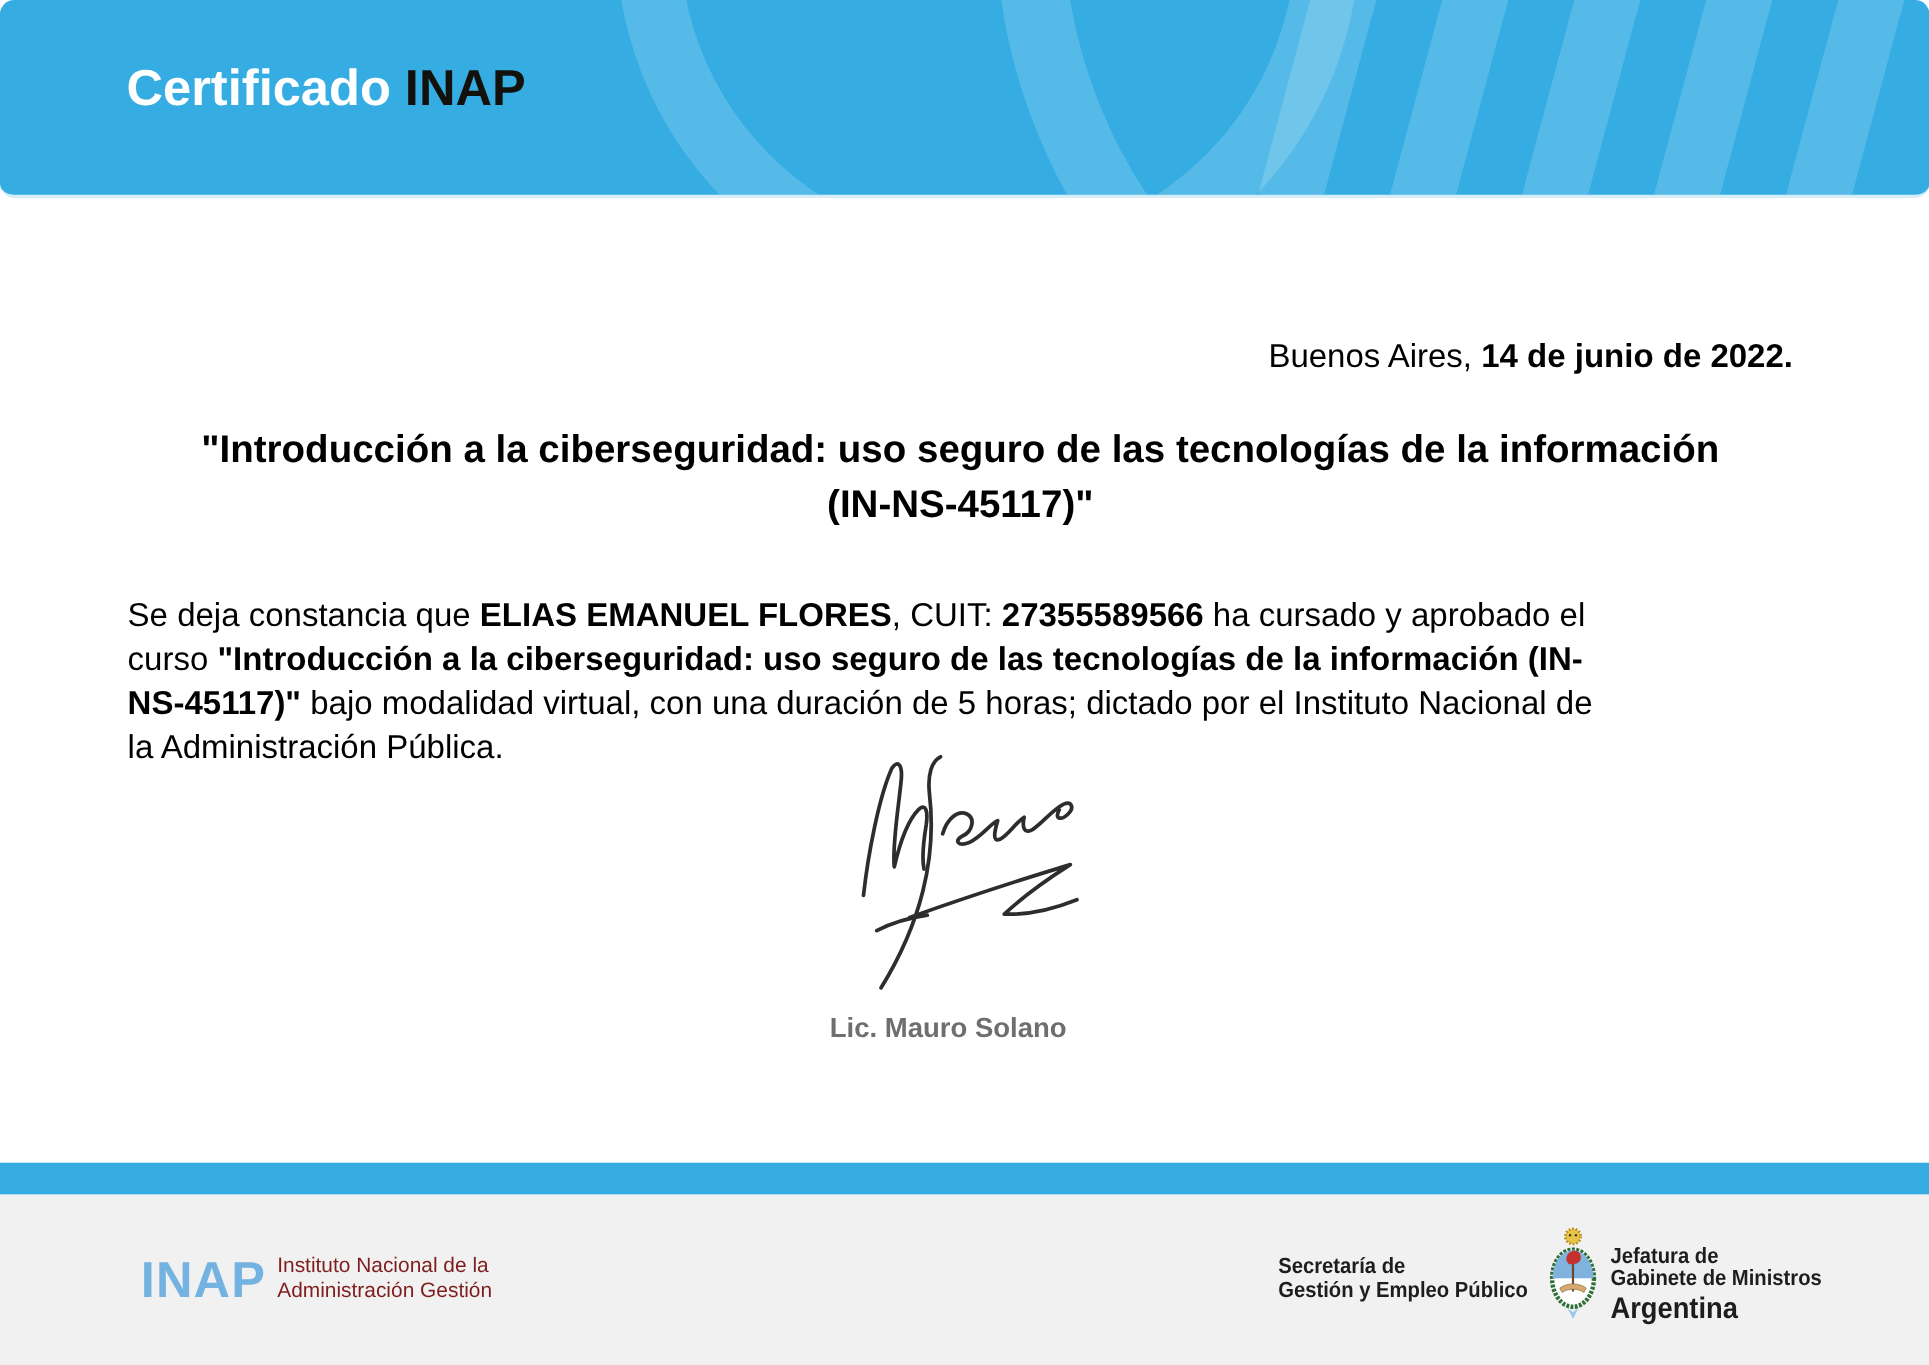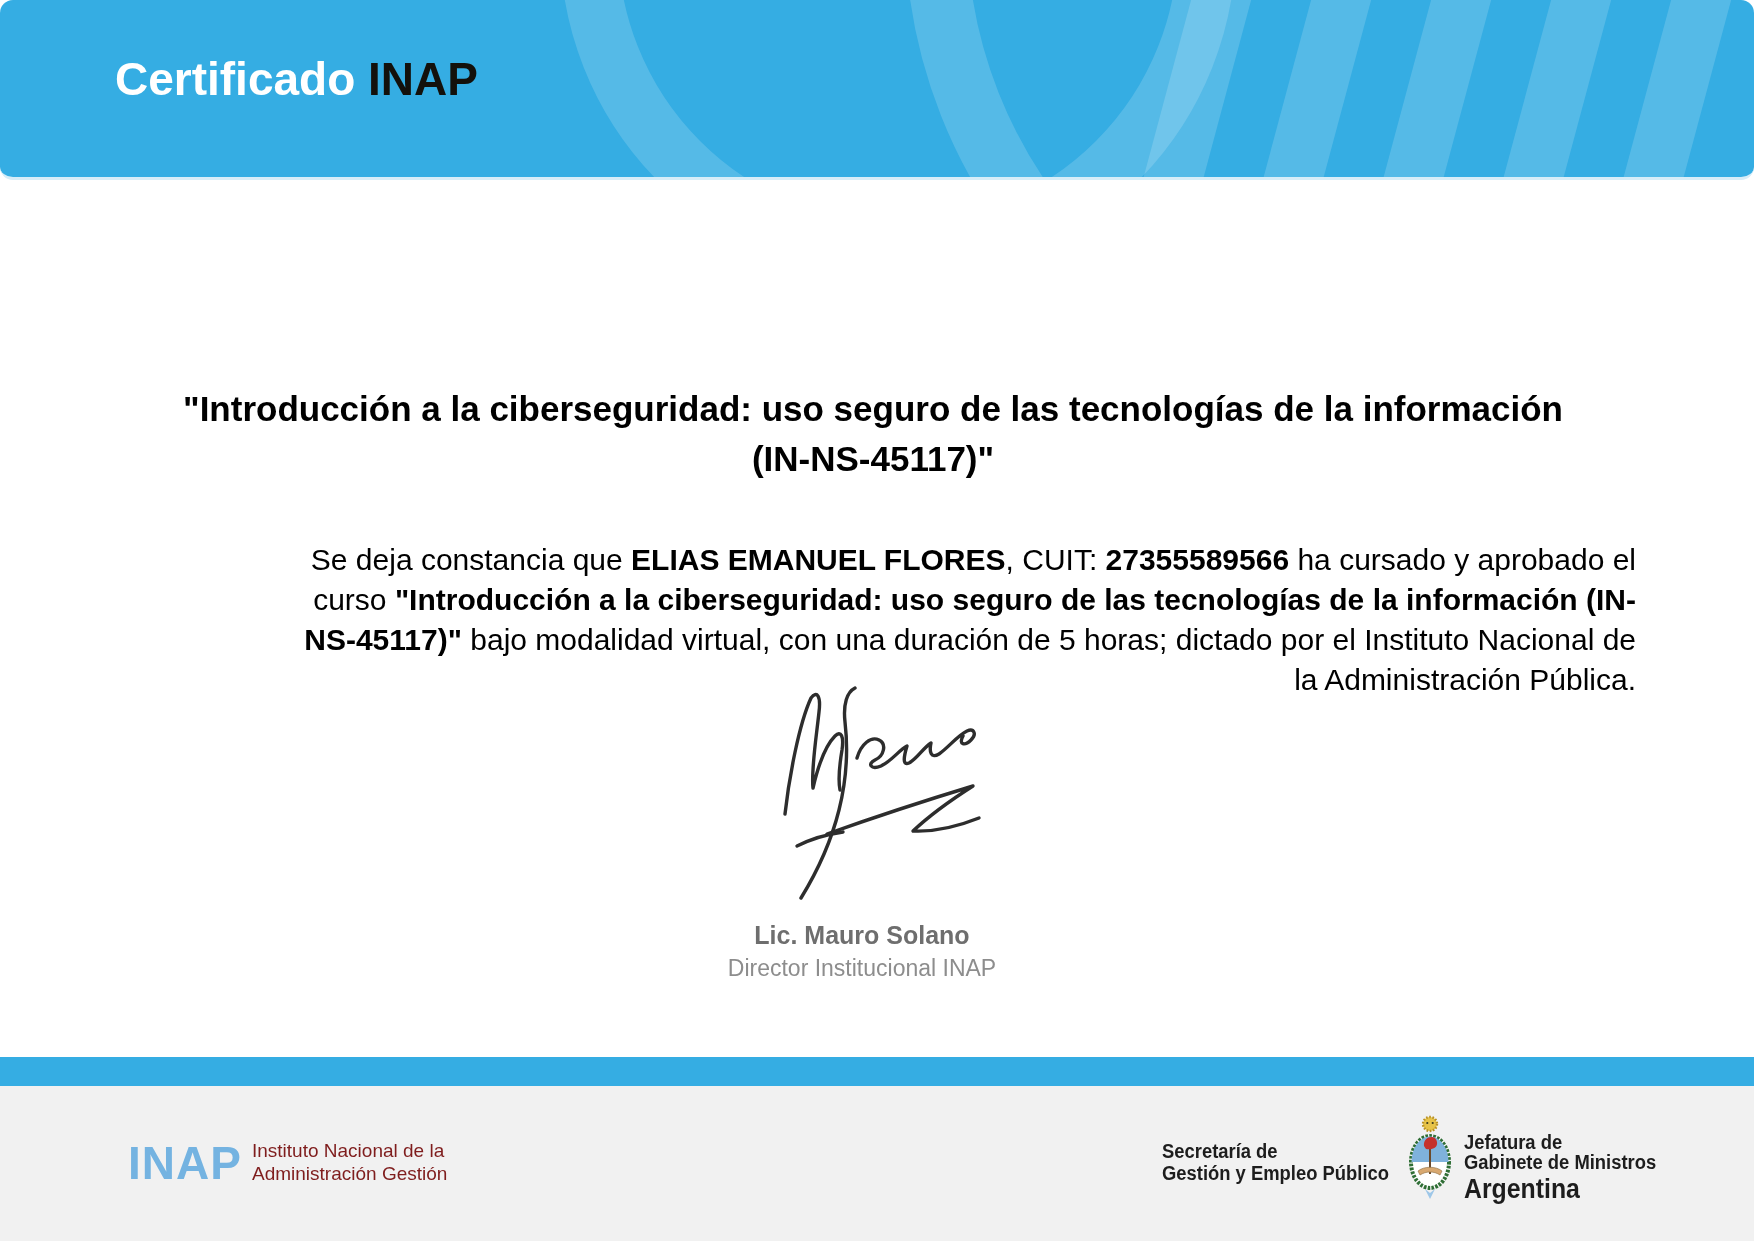--- a/index.html
+++ b/index.html
@@ -38,21 +38,21 @@
   
   .date-line{
     position:absolute;top:278px;right:124px;font-size:30px;white-space:nowrap;
   }
   .cert-title{
     position:absolute;left:116px;top:384px;width:1514px;margin:0;
     text-align:center;font-size:35px;font-weight:bold;line-height:50px;
   }
   .body-par{
     position:absolute;left:116px;top:540px;width:1520px;margin:0;
-    font-size:30px;line-height:40px;text-align:right;
+    font-size:30px;line-height:40px;
   }
   
   .signature-block{
     position:absolute;left:612px;top:686px;width:500px;text-align:center;
   }
   .signature-svg{display:block;margin-left:165px;width:210px;height:225px;}
   .signer-name{margin-top:10px;font-size:25px;font-weight:bold;color:#6e6e6e;}
   .signer-role{margin-top:5px;font-size:23px;color:#8d8d8d;}
   
   .nota{
@@ -98,20 +98,21 @@
     <div class="deco stripe stripe-2"></div>
     <div class="deco stripe stripe-3"></div>
     <div class="deco stripe stripe-4"></div>
     <div class="deco stripe stripe-5"></div>
     <div class="brand">
       <span class="w">Certificado</span>
       <span class="k">INAP</span>
     </div>
   </header>
 
+  <p class="date-line"><span>Buenos Aires, </span><b>14 de junio de 2022.</b></p>
 
   <h1 class="cert-title">
     <span>"Introducción a la ciberseguridad: uso seguro de las tecnologías de la información</span><br>
     <span>(IN-NS-45117)"</span>
   </h1>
 
   <p class="body-par"><span>Se deja constancia que </span><b>ELIAS EMANUEL FLORES</b><span>, CUIT: </span><b>27355589566</b><span> ha cursado y aprobado el</span><br><span>curso </span><b>"Introducción a la ciberseguridad: uso seguro de las tecnologías de la información (IN-</b><br><b>NS-45117)"</b><span> bajo modalidad virtual, con una duración de 5 horas; dictado por el Instituto Nacional de</span><br><span>la Administración Pública.</span></p>
 
   <div class="signature-block">
     <svg class="signature-svg" viewBox="0 0 210 225" fill="none" stroke="#2d2d2d" stroke-width="3.4" stroke-linecap="round" stroke-linejoin="round" xmlns="http://www.w3.org/2000/svg">
@@ -119,21 +120,20 @@
                C 42 76, 50 58, 58 50 C 64 44, 67 50, 65 64 C 62 82, 61 94, 63 104"></path>
       <path d="M 78 2 C 70 6, 66 18, 68 36 C 71 62, 70 92, 62 124 C 54 156, 40 186, 24 212"></path>
       <path d="M 80 72 C 84 58, 94 50, 102 54 C 110 58, 107 70, 98 74 C 90 78, 94 84, 104 80
                C 116 74, 122 64, 130 60 C 127 70, 125 80, 132 77 C 140 73, 146 62, 154 57
                C 152 66, 154 73, 162 68 C 172 61, 180 50, 190 45 C 197 42, 200 48, 194 54
                C 188 60, 181 59, 186 50"></path>
       <path d="M 50 148 C 95 132, 150 114, 196 100 C 174 114, 152 130, 136 145 C 158 146, 182 140, 202 132"></path>
       <path d="M 20 160 C 36 152, 52 148, 66 146"></path>
     </svg>
     <div class="signer-name">Lic. Mauro Solano</div>
-    <div class="signer-role">Director Institucional INAP</div>
   </div>
 
 
   <div class="footer-stripe"></div>
   <footer class="footer-bar"></footer>
 
   <div class="inap-wordmark">INAP</div>
   <div class="inap-name">
     <div>Instituto Nacional de la</div>
     <div>Administración Gestión</div>

